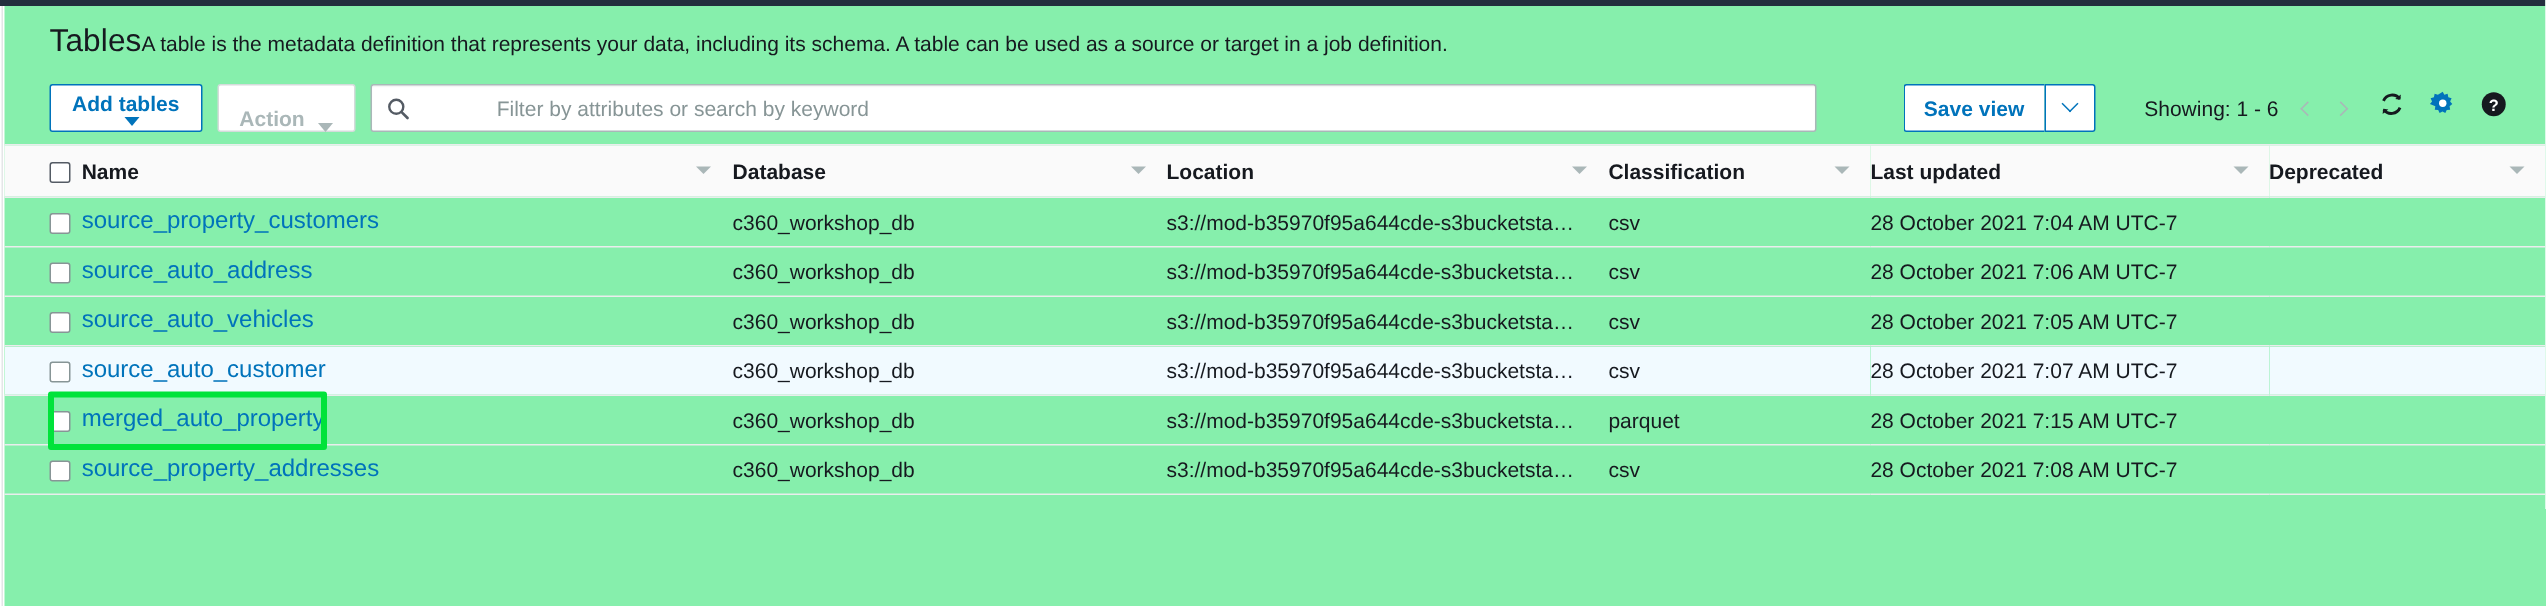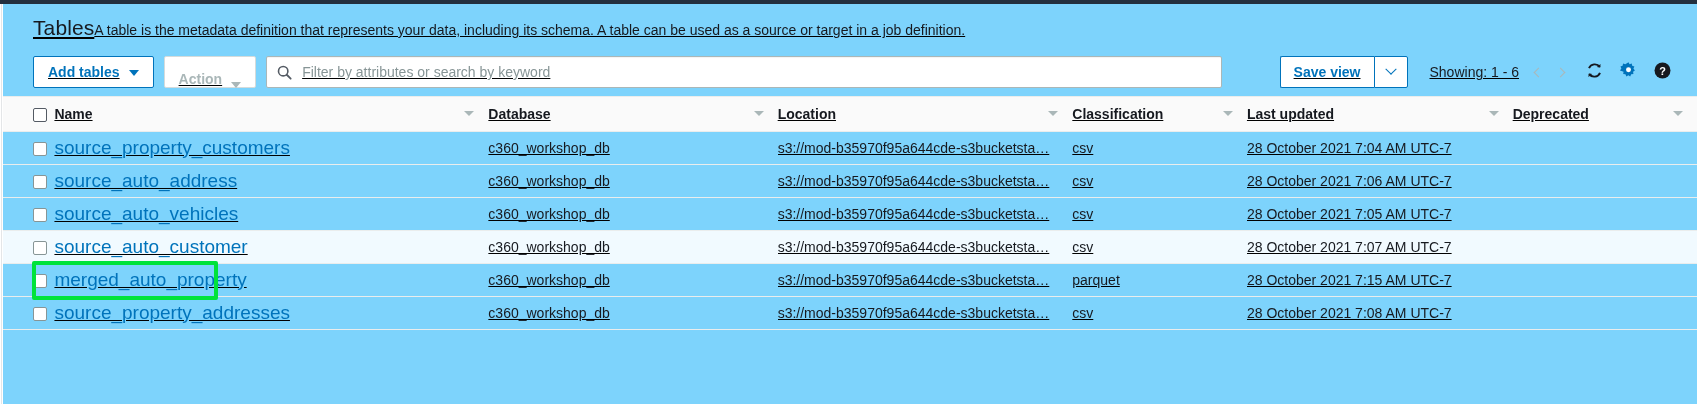--- a/index.html
+++ b/index.html
@@ -27,22 +27,21 @@
     position: absolute; top: 4px; left: 0;
     width: 2px; height: 400px;
     background: #ffffff;
     border-right: 1px solid #e4e6e8;
   }
 
   .page {
     position: absolute;
     top: 4px; left: 3px;
     width: 1694px; height: 400px;
-    background: #7dd3fc;
-    text-decoration: underline;
+    background: #86efac;
   }
 
   
   .page-header {
     display: flex;
     align-items: baseline;
     padding: 12px 0 0 30px;
     height: 46px;
   }
   .page-title {
@@ -75,20 +74,21 @@
     font-size: 14px;
     font-weight: 700;
     cursor: pointer;
     white-space: nowrap;
     background: #ffffff;
   }
   .btn-primary-outline {
     border: 1px solid #0073bb;
     color: #0073bb;
     padding: 0 14px;
+    flex-direction: column;
   }
   .btn-disabled {
     border: 1px solid #d5dbdb;
     color: #aab7b8;
     padding: 0 14px;
     cursor: default;
     align-items: flex-end;
   }
   .caret {
     display: inline-block;
@@ -128,20 +128,21 @@
     box-shadow: 0 1px 1px rgba(0,0,0,0.05) inset;
   }
   .search-icon { flex: 0 0 auto; margin-right: 8px; display:flex; }
   .search-input {
     border: none; outline: none;
     font-size: 14px;
     color: #16191f;
     width: 100%;
     background: transparent;
     font-family: "Liberation Sans", sans-serif;
+    margin-left: 48px;
   }
   .search-input::placeholder { color: #879596; }
 
   .saveview-group { display: flex; align-items: stretch; }
   .saveview-btn {
     border: 1px solid #0073bb;
     border-right: none;
     color: #0073bb;
     padding: 0 13px;
     border-radius: 2px 0 0 2px;
@@ -153,21 +154,21 @@
     width: 34px;
     border-radius: 0 2px 2px 0;
     display: inline-flex;
     align-items: center;
     justify-content: center;
     background: #fff;
     cursor: pointer;
   }
 
   .showing {
-    margin-left: 22px;
+    margin-left: 33px;
     font-size: 14px;
     color: #16191f;
     white-space: nowrap;
   }
   .pager { display: flex; align-items: center; margin-left: 8px; }
   .pager-arrow {
     width: 22px; height: 28px;
     display: flex; align-items: center; justify-content: center;
     cursor: default;
   }
@@ -244,21 +245,21 @@
     border-radius: 2px;
     background: #fff;
     display: inline-block;
     cursor: pointer;
     vertical-align: middle;
   }
   thead .checkbox { border-color: #545b64; }
   .name-link {
     color: #0073bb;
     text-decoration: none;
-    font-size: 19px;
+    font-size: 16px;
     cursor: pointer;
   }
 
   
   .annot-box {
     position: absolute;
     border: 4px solid #00e33a;
     border-radius: 2px;
     pointer-events: none;
     z-index: 40;

